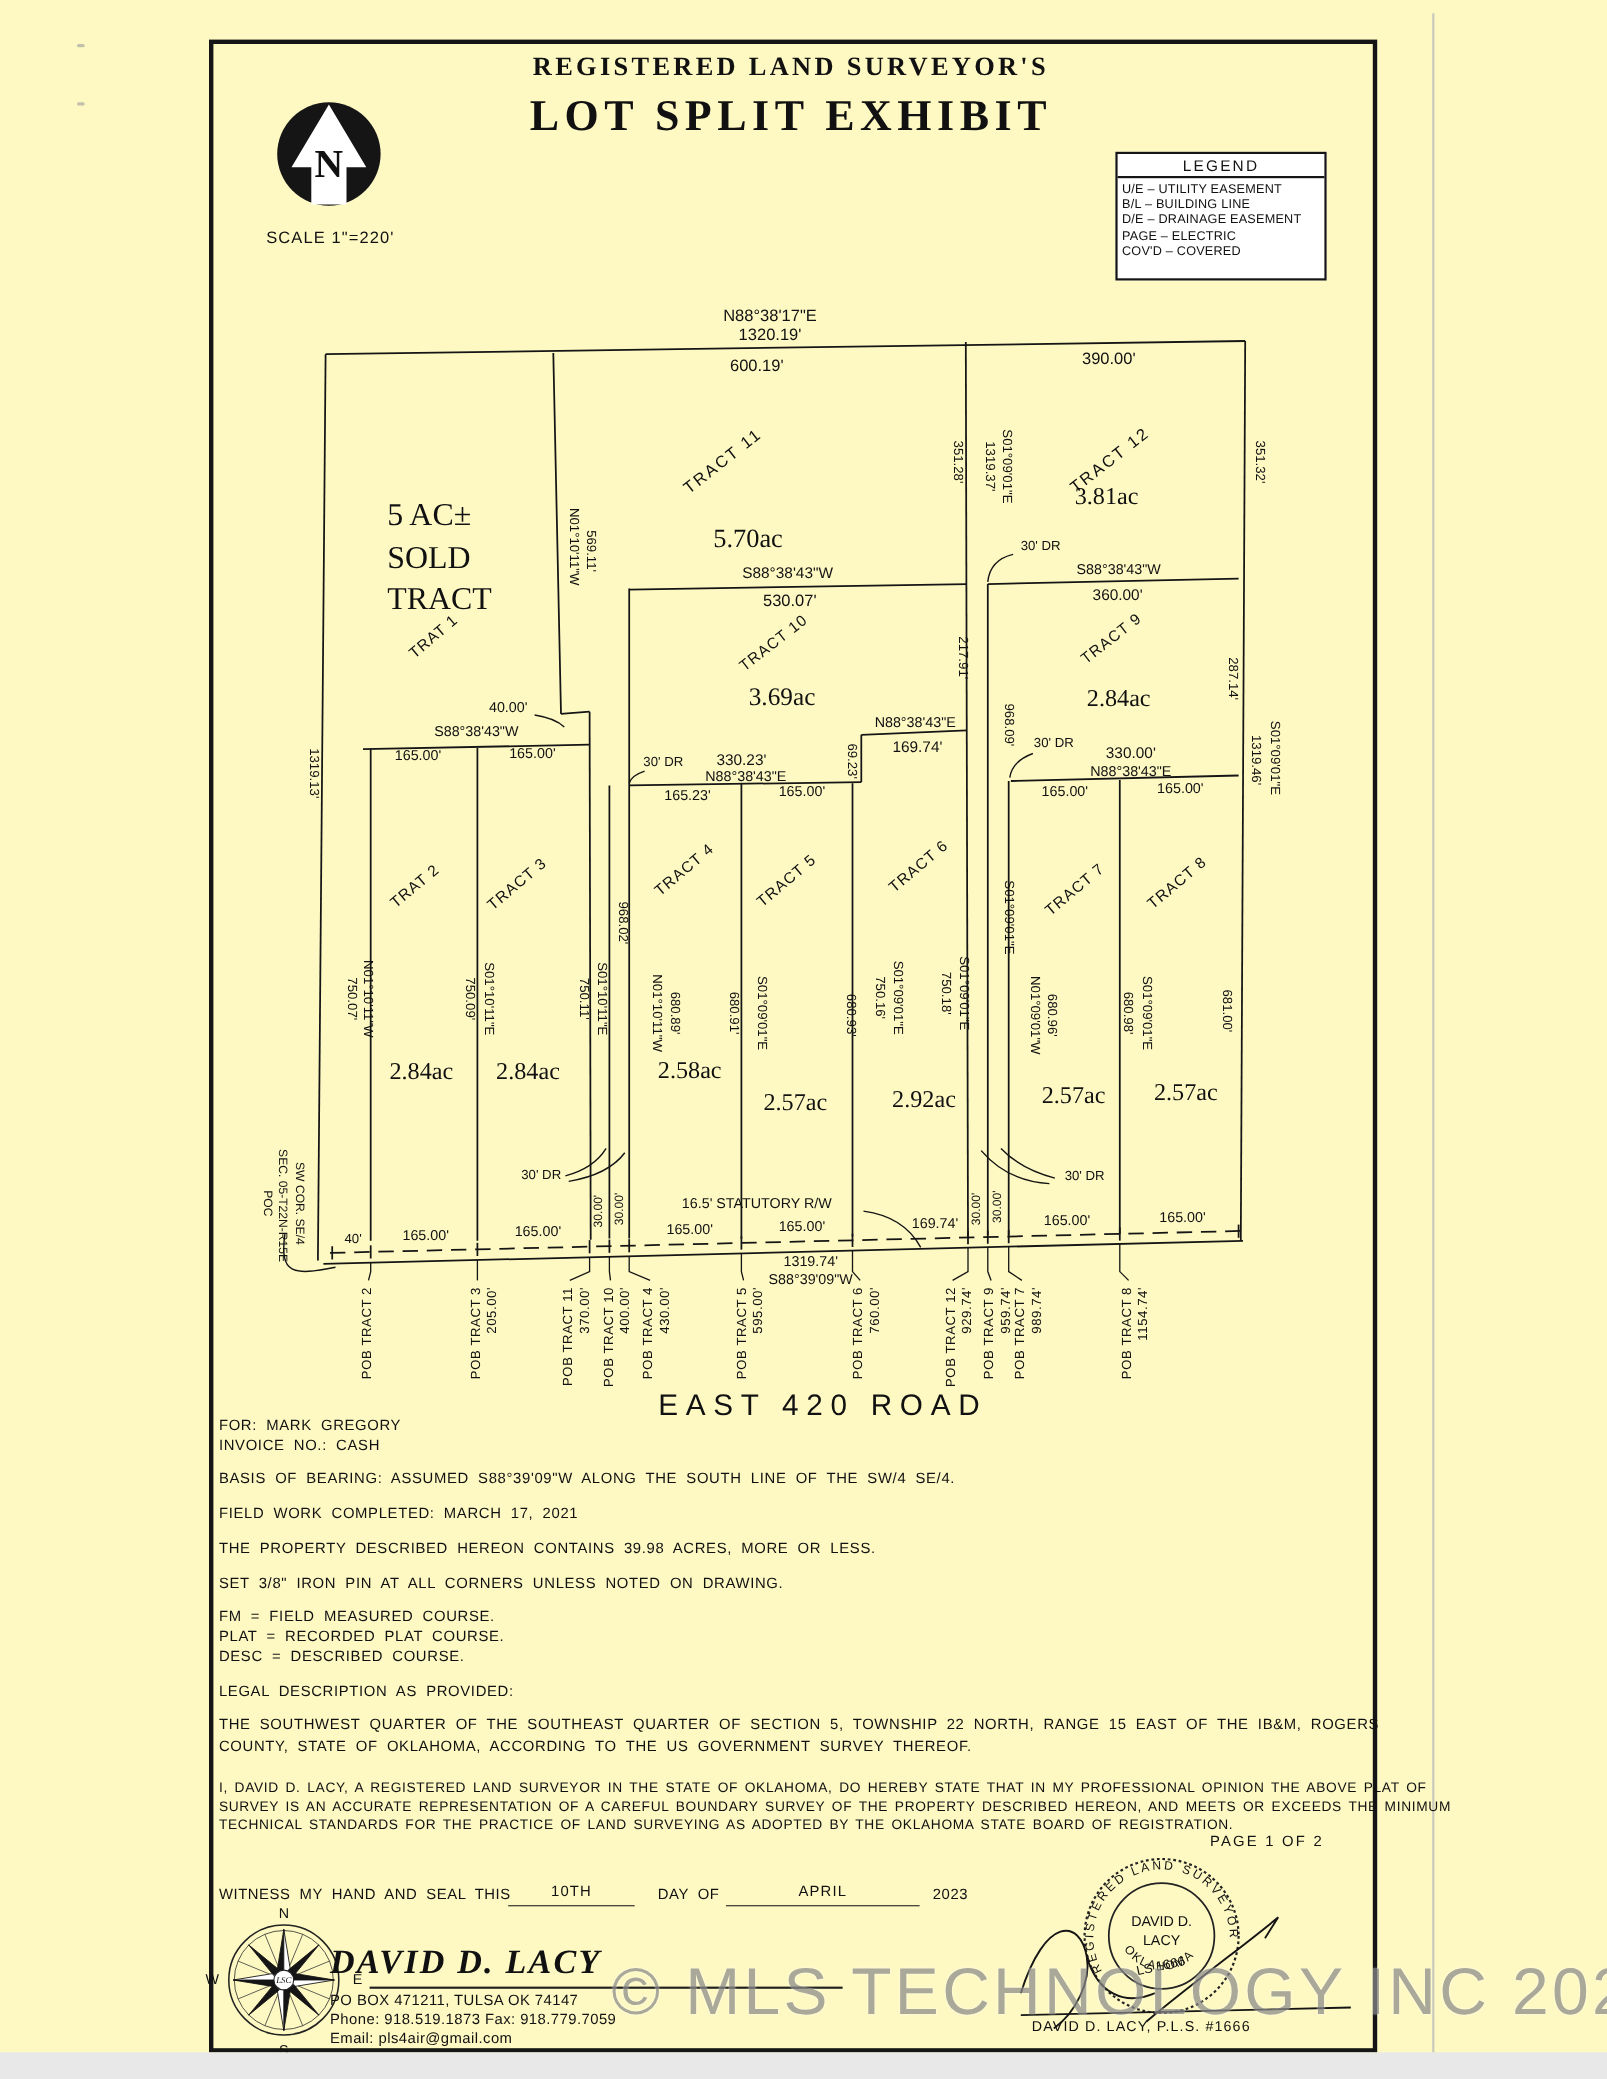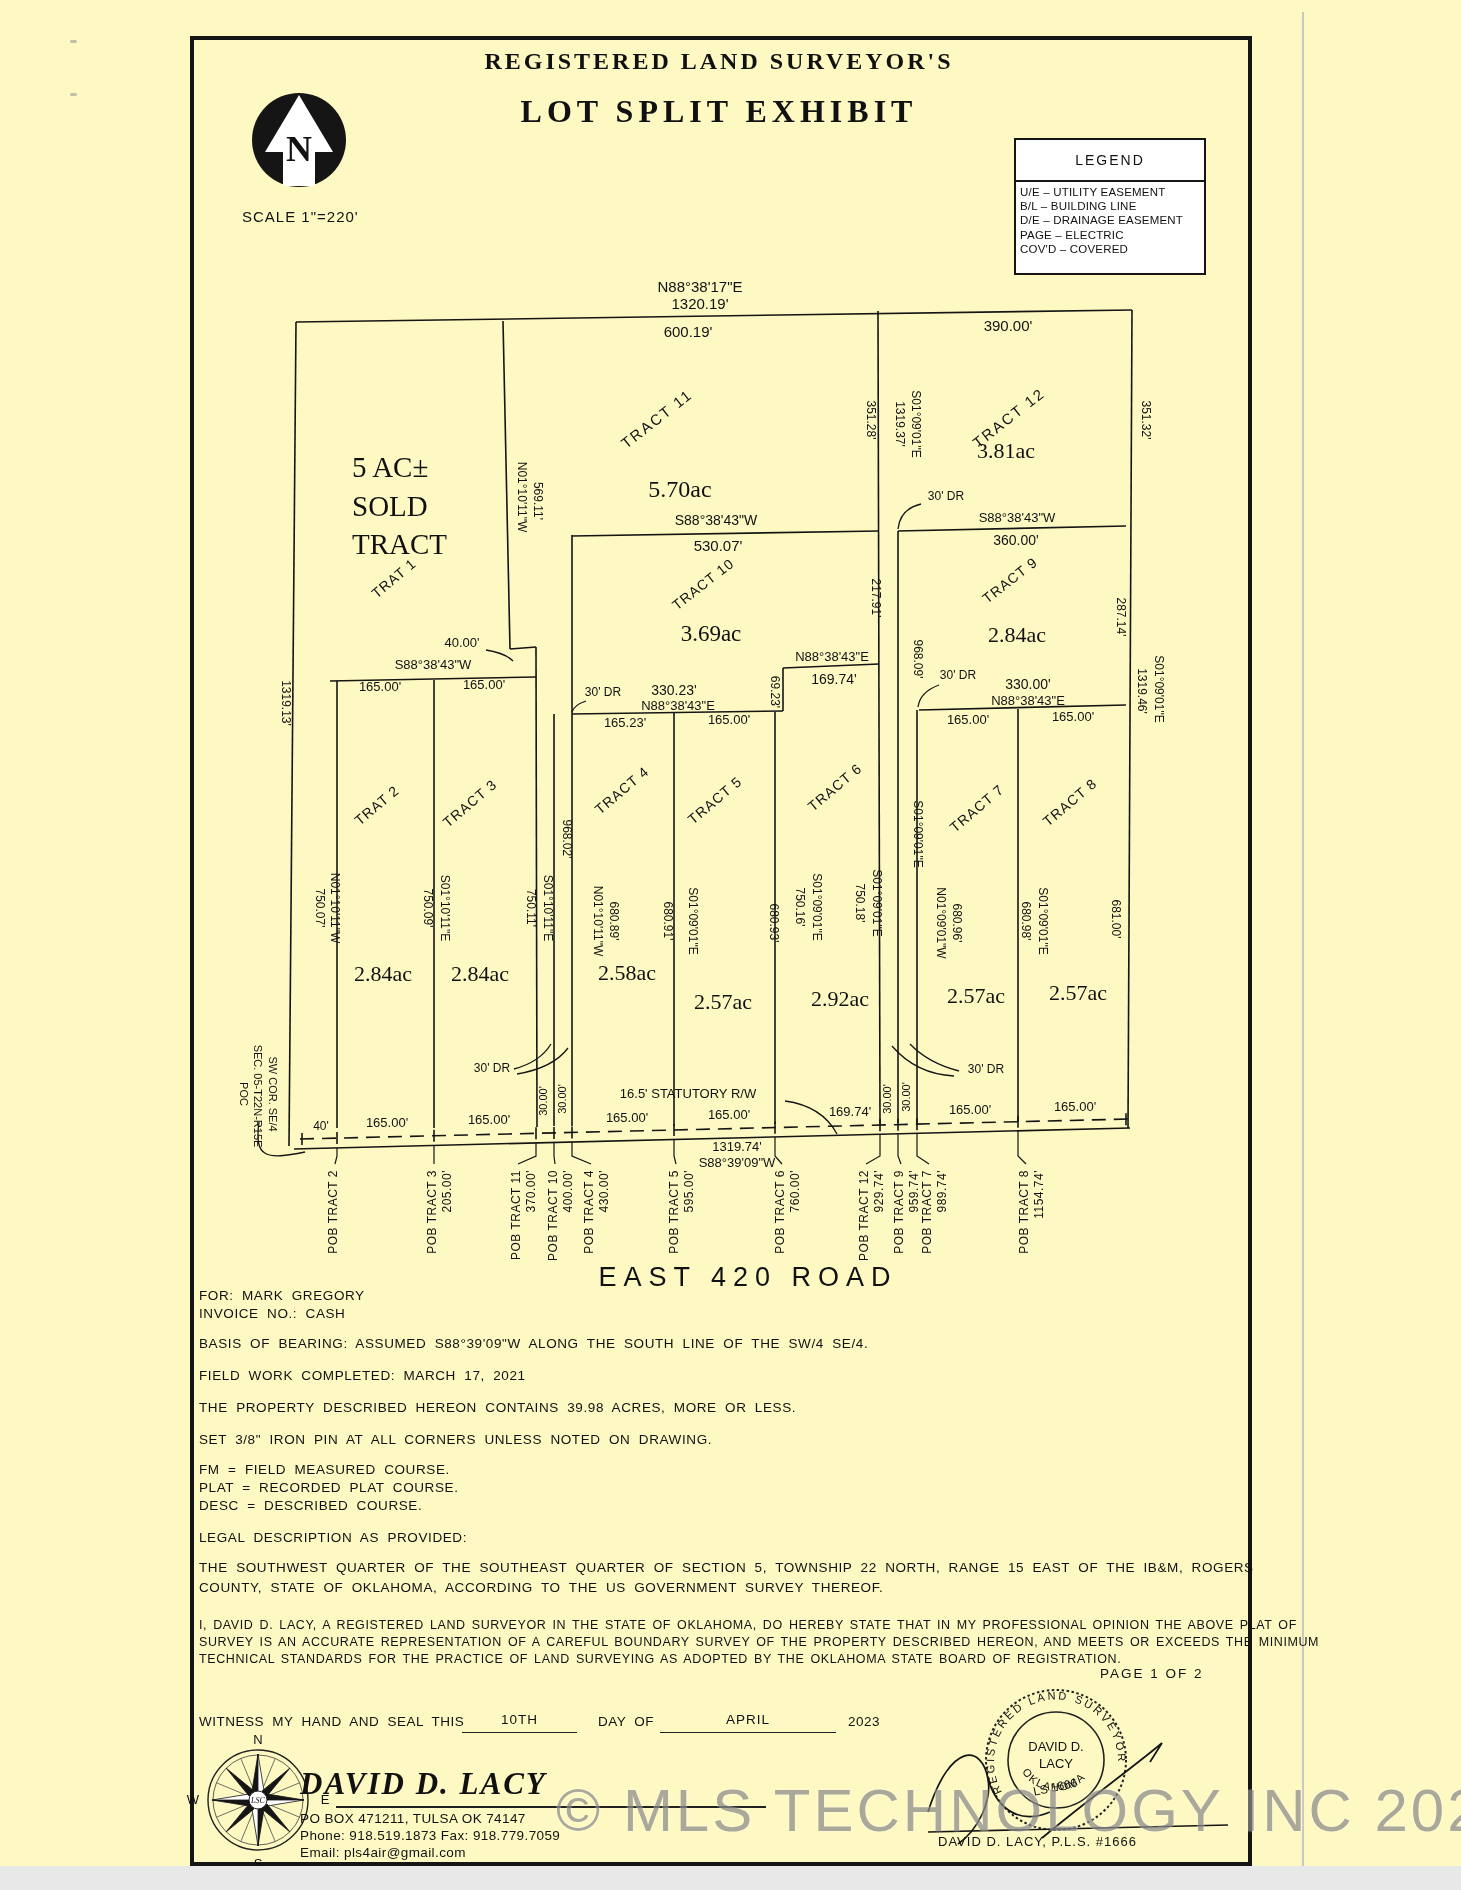--- a/index.html
+++ b/index.html
@@ -4,24 +4,24 @@
 <style>
   html,body{margin:0;padding:0;background:#e8e8e8;}
   #page{position:relative;width:1461px;height:1866px;background:#fef9c3;overflow:hidden;
         font-family:"Liberation Sans",sans-serif;color:#111;}
   .abs{position:absolute;}
   #border{left:190px;top:36px;width:1054px;height:1822px;border:4px solid #151515;}
   .scan-line{left:1302px;top:12px;width:2px;height:1866px;background:#bdbdbd;opacity:.8;}
   .speck{width:7px;height:3px;background:#9a9a9a;opacity:.6;border-radius:2px;}
   .title-wrap{left:190px;top:48px;width:1058px;text-align:center;}
   .t1{font-family:"Liberation Serif",serif;font-size:24px;letter-spacing:3px;font-weight:600;}
-  .t2{font-family:"Liberation Serif",serif;font-size:32px;letter-spacing:5px;font-weight:700;margin-top:18px;}
+  .t2{font-family:"Liberation Serif",serif;font-size:40px;letter-spacing:5px;font-weight:700;margin-top:6px;}
   .scale-label{left:242px;top:208px;font-size:15px;letter-spacing:1px;}
   #legend{left:1014px;top:138px;width:188px;border:2px solid #151515;background:#fff;}
-  #legend .hdr{border-bottom:2px solid #151515;text-align:center;font-size:14px;letter-spacing:2px;padding:12px 0;}
+  #legend .hdr{border-bottom:2px solid #151515;text-align:center;font-size:14px;letter-spacing:2px;padding:2px 0;}
   #legend .row{font-size:11.5px;line-height:14.2px;padding:0 0 0 4px;white-space:nowrap;letter-spacing:.2px;}
   #legend .rows{padding:3px 0 17px 0;}
   .notes{left:199px;font-size:13.5px;letter-spacing:.6px;word-spacing:4px;white-space:nowrap;}
   .pageno{left:1100px;top:1666px;font-size:13.5px;letter-spacing:2px;}
   .witness{left:199px;top:1714px;font-size:13.5px;letter-spacing:.5px;word-spacing:4px;}
   .blank{position:absolute;border-bottom:1.5px solid #222;text-align:center;font-size:13.5px;letter-spacing:1px;}
   .firm-name{left:300px;top:1766px;width:500px;text-align:left;font-family:"Liberation Serif",serif;
              font-style:italic;font-weight:700;font-size:31px;letter-spacing:2px;}
   .firm-line{left:336px;top:1806px;width:430px;border-top:2px solid #222;}
   .firm-row{left:300px;width:500px;text-align:left;font-size:13.5px;letter-spacing:.4px;white-space:nowrap;}

